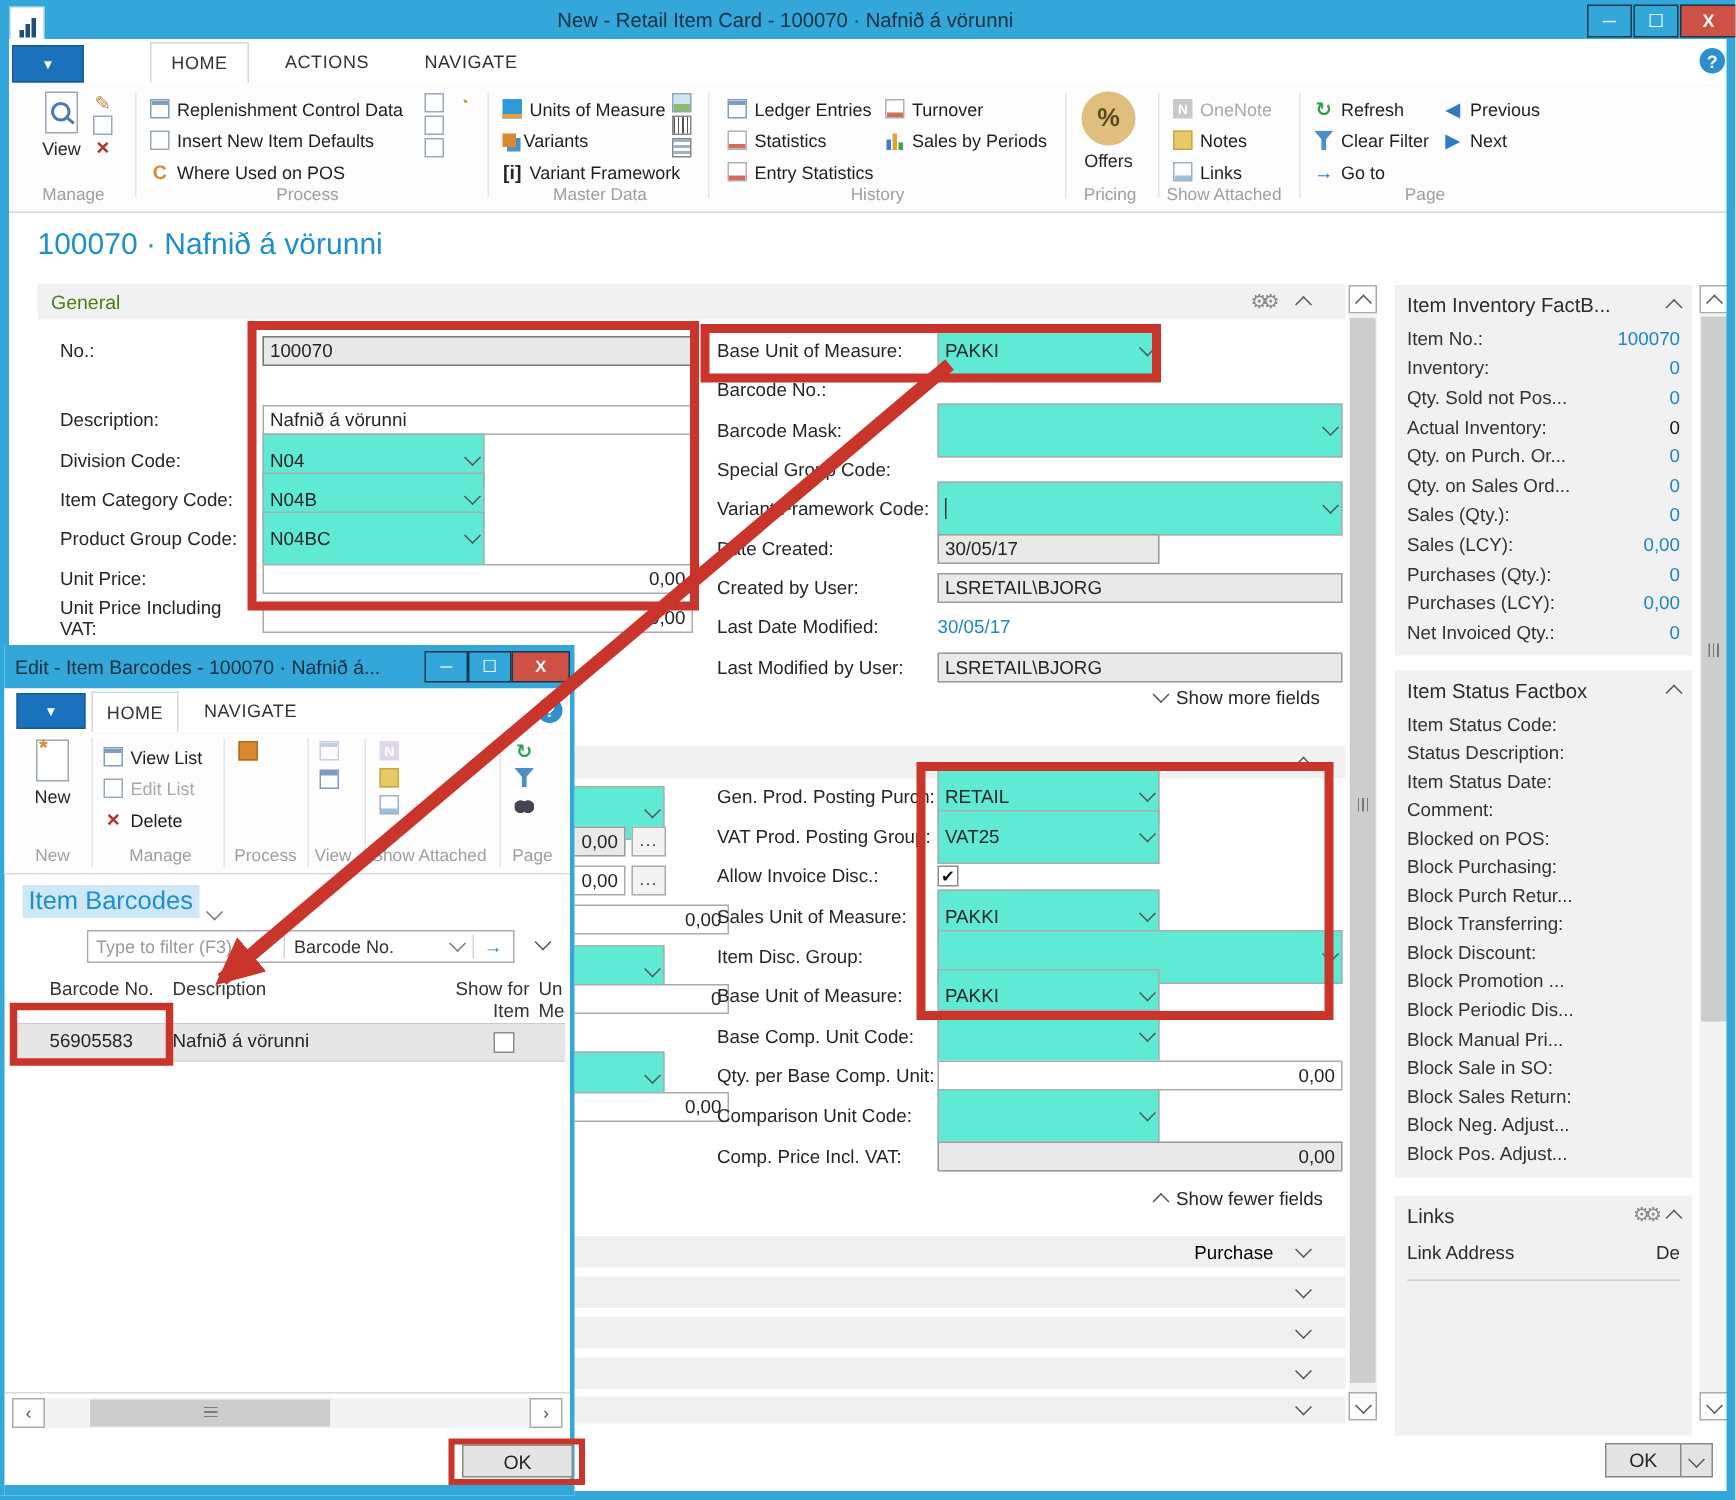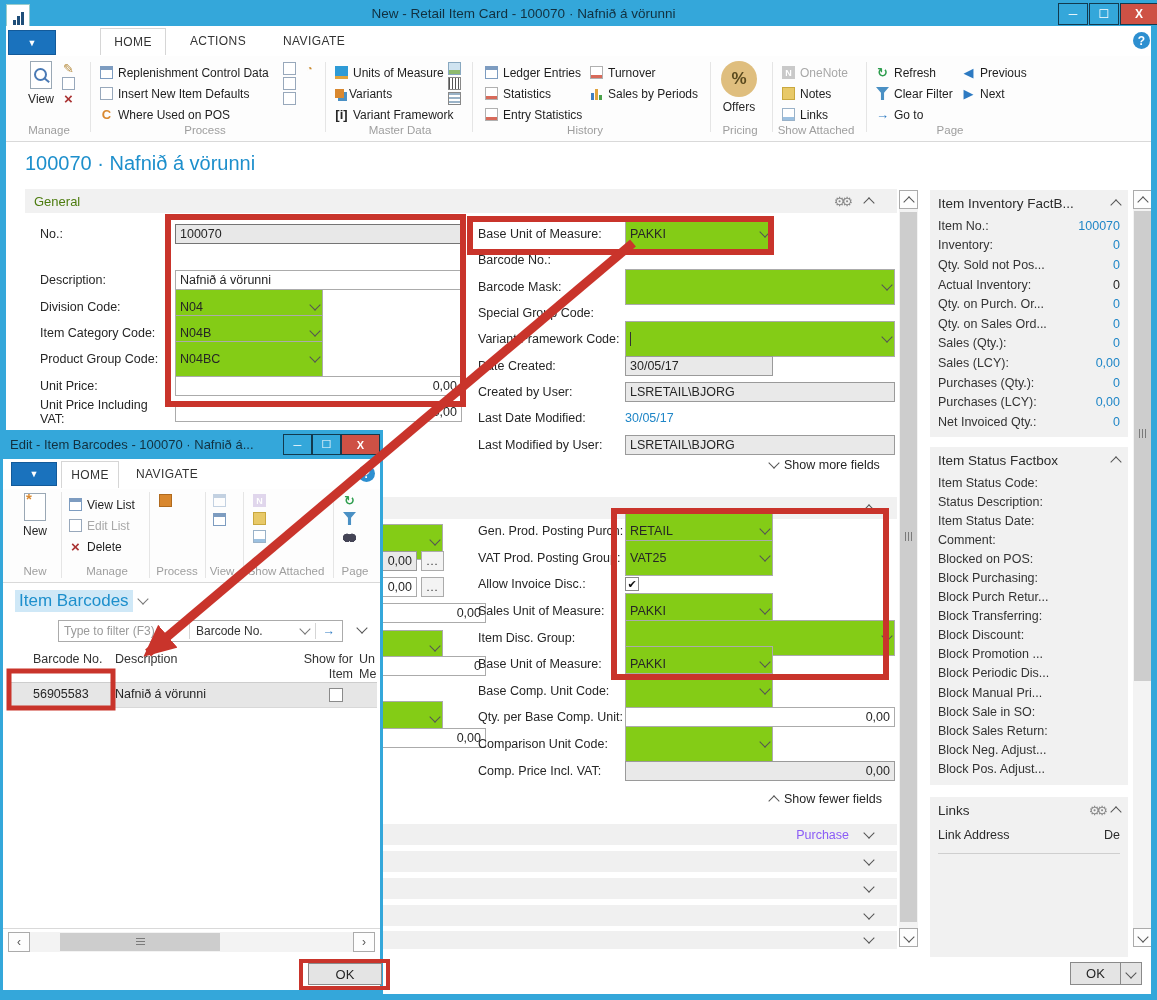--- a/index.html
+++ b/index.html
@@ -67,21 +67,21 @@
   .page-title{font-size:20px;color:#1d8fcc;}
   .fast-hd{background:#f1f1f1;display:flex;align-items:center;}
   .fast-hd .t{margin-left:9px;font-size:13px;color:#4d7c0f;}
   .gears{color:#8a8a8a;font-size:13px;letter-spacing:-4px;}
   .frow{display:flex;align-items:center;}
   .flbl{flex:none;font-size:12.5px;color:#262626;}
   .input{box-sizing:border-box;height:20px;border:1px solid #ababab;background:#fff;display:flex;align-items:center;padding:0 4px;font-size:12.5px;}
   .input.gray{background:#e9e9e9;border-color:#9a9a9a;}
   .input.dark{background:#e8e8e8;border-color:#747474;}
   .input.num{justify-content:flex-end;}
-  .combo{box-sizing:border-box;height:36px;border:1px solid #ababab;background:#84cc16;display:flex;align-items:center;padding:0 3px 0 4px;font-size:12.5px;}
+  .combo{box-sizing:border-box;height:36px;border:1px solid #ababab;background:#5eead4;display:flex;align-items:center;padding:0 3px 0 4px;font-size:12.5px;}
   .combo .sp{flex:1;}
   .chk{box-sizing:border-box;width:14px;height:14px;border:1px solid #8a8a8a;background:#fff;display:flex;align-items:center;justify-content:center;}
   .chk.on::before{content:"✔";font-size:11px;color:#111;}
   .dots{box-sizing:border-box;width:23px;height:20px;border:1px solid #ababab;background:#f3f3f3;display:flex;align-items:center;justify-content:center;font-size:11px;letter-spacing:1px;}
   .linky{color:#1f86c7;}
   .showlink{display:flex;align-items:center;gap:6px;font-size:12.5px;color:#262626;}
   .colbar{background:#f0f0f0;display:flex;align-items:center;}
   
   .sb-btn{box-sizing:border-box;border:1px solid #ababab;background:#fdfdfd;display:flex;align-items:center;justify-content:center;}
   .sb-track{background:#f3f3f3;}
@@ -501,21 +501,21 @@
       <div class="input num gray" style="width:270px;">0,00</div>
     </div>
   </div>
 
   <div class="abs showlink" style="left:770px;top:792px;">
     <span class="cvu"></span>
     <span>Show fewer fields</span>
   </div>
 
   <div class="colbar" style="left:25px;top:824px;width:872px;height:21px;">
-    <span style="position:absolute;right:48px;font-size:12.5px;color:#8b5cf6;">Purchase</span>
+    <span style="position:absolute;right:48px;font-size:12.5px;color:#000000;">Purchase</span>
     <span style="position:absolute;right:24px;" class="cv"></span>
   </div>
   <div class="colbar" style="left:25px;top:851px;width:872px;height:21px;">
     <span style="position:absolute;right:24px;" class="cv"></span>
   </div>
   <div class="colbar" style="left:25px;top:878px;width:872px;height:21px;">
     <span style="position:absolute;right:24px;" class="cv"></span>
   </div>
   <div class="colbar" style="left:25px;top:905px;width:872px;height:21px;">
     <span style="position:absolute;right:24px;" class="cv"></span>
@@ -773,21 +773,21 @@
       <div class="vsep" style="left:330px;"></div>
 
       <div class="rib-col" style="left:340px;top:5px;gap:5px;">
         <span class="mini ic-glyph ic-green">↻</span>
         <span class="mini ic-filter"></span>
         <span class="mini ic-binoc"></span>
       </div>
       <div class="grp-lbl" style="left:330px;width:44px;">Page</div>
     </div>
 
-    <div class="abs" style="left:12px;top:160px;display:flex;align-items:center;gap:6px;">
+    <div class="abs" style="left:12px;top:160px;display:flex;align-items:flex-end;gap:6px;">
       <span class="barcodes-title">Item Barcodes</span>
       <span class="cv" style="border-color:#777;"></span>
     </div>
 
     <div class="abs filterbox" style="left:55px;top:190px;width:285px;">
       <input placeholder="Type to filter (F3)" style="">
       <span class="fsep"></span>
       <span style="padding:0 6px;font-size:12px;color:#333;flex:1;">Barcode No.</span>
       <span class="cv" style="border-color:#777;margin-right:6px;"></span>
       <span class="fsep"></span>

